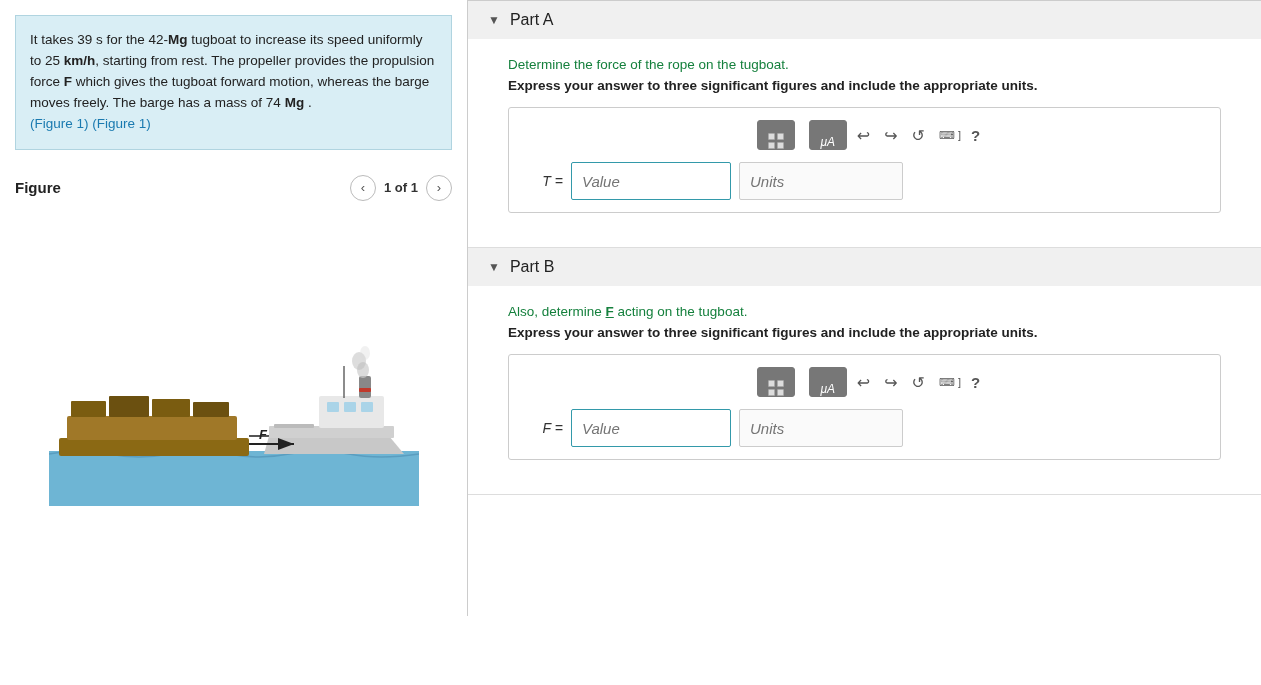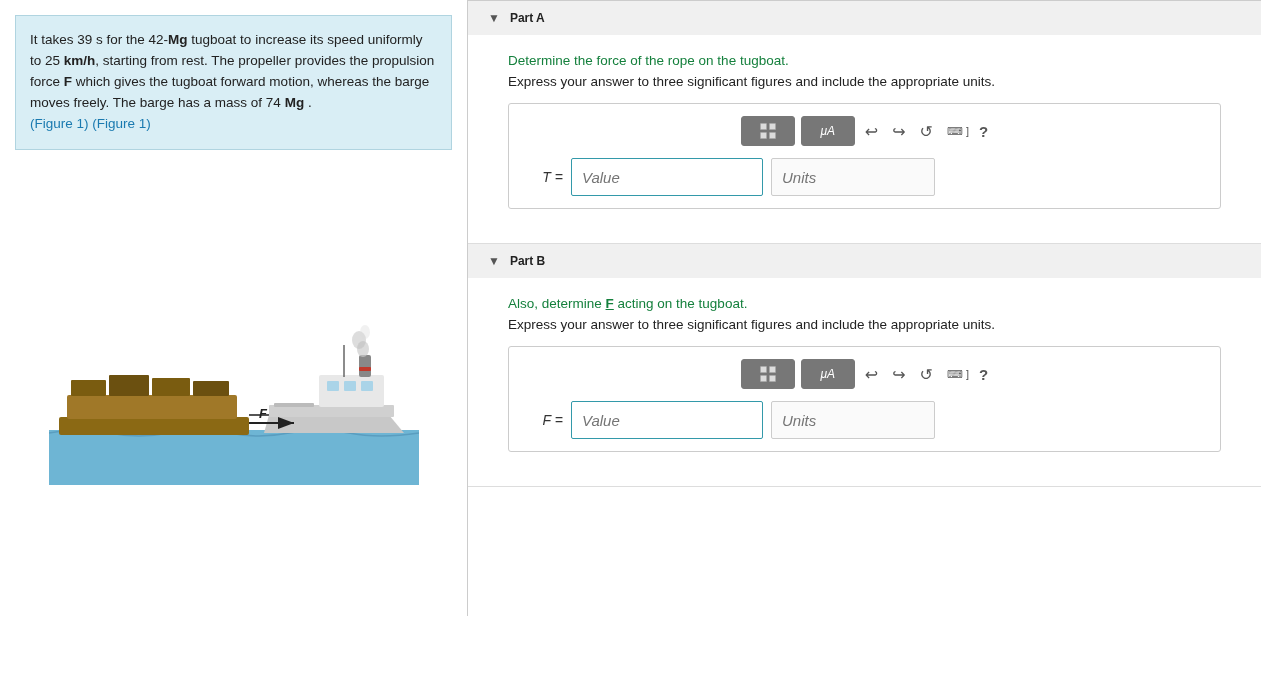--- a/index.html
+++ b/index.html
@@ -110,38 +110,38 @@
       gap: 10px;
       cursor: pointer;
     }
 
     .part-header .chevron {
       font-size: 12px;
       color: #555;
     }
 
     .part-header .part-title {
-      font-weight: bold;
-      font-size: 12px;
+      font-weight: normal;
+      font-size: 16px;
       color: #222;
     }
 
     .part-body {
       padding: 18px 40px 20px 40px;
       background: #fff;
     }
 
     .part-description {
       color: #15803d;
       font-size: 13.5px;
       margin-bottom: 6px;
     }
 
     .part-instruction {
-      font-weight: normal;
+      font-weight: bold;
       font-size: 13.5px;
       color: #222;
       margin-bottom: 14px;
     }
 
     
     .answer-box {
       border: 1px solid #ccc;
       border-radius: 3px;
       background: #fff;
@@ -154,28 +154,29 @@
       align-items: center;
       gap: 6px;
       margin-bottom: 12px;
       justify-content: center;
     }
 
     .toolbar-btn {
       background: #888;
       border: 1px solid #777;
       border-radius: 3px;
-      width: 54px;
+      width: 38px;
       height: 30px;
       cursor: pointer;
       display: flex;
-      align-items: center;
+      align-items: flex-end;
       justify-content: center;
       color: #fff;
       font-size: 11px;
+      margin-left: 8px;
     }
 
     .toolbar-btn.grid-btn {
       background: #777;
     }
 
     .toolbar-btn.alpha-btn {
       background: #777;
       font-size: 12px;
       font-style: italic;
@@ -222,21 +223,21 @@
       font-style: italic;
       color: #333;
       min-width: 40px;
       text-align: right;
     }
 
     .value-input {
       border: 1px solid #39a;
       border-radius: 2px;
       height: 38px;
-      width: 192px;
+      width: 160px;
       padding: 0 10px;
       font-size: 15px;
       font-style: italic;
       color: #aaa;
       outline: none;
     }
 
     .units-input {
       border: 1px solid #ccc;
       border-radius: 2px;
@@ -300,20 +301,28 @@
       uniformly to 25 <span style="font-weight:bold;font-style:normal;">km/h</span>, starting from rest. The propeller
       provides the propulsion force <strong>F</strong> which gives the tugboat
       forward motion, whereas the barge moves freely. The
       barge has a mass of 74 <span style="font-weight:bold;font-style:normal;">Mg</span> .
     </span>
     <br>
     <a href="#" style="color:#1a7ab0; text-decoration:none;">(Figure 1)</a>
     <span style="color:#1a7ab0; cursor:pointer;">(Figure 1)</span>
   </div>
 
+  <div class="figure-label">
+    <span>Figure</span>
+    <div class="figure-nav">
+      <button title="Previous">‹</button>
+      <span class="figure-page">1 of 1</span>
+      <button title="Next">›</button>
+    </div>
+  </div>
 
   <div class="figure-image-area">
 
     <svg class="tugboat-svg" viewBox="0 0 370 200" xmlns="http://www.w3.org/2000/svg">
 
       <rect x="0" y="145" width="370" height="55" fill="#6eb5d4" rx="0"></rect>
 
       <path d="M0 148 Q30 142 60 148 Q90 154 120 148 Q150 142 180 148 Q210 154 240 148 Q270 142 300 148 Q330 154 370 148" fill="none" stroke="#5a9dbf" stroke-width="1.5"></path>
 
       <rect x="10" y="132" width="190" height="18" fill="#8B6914" rx="2"></rect>

